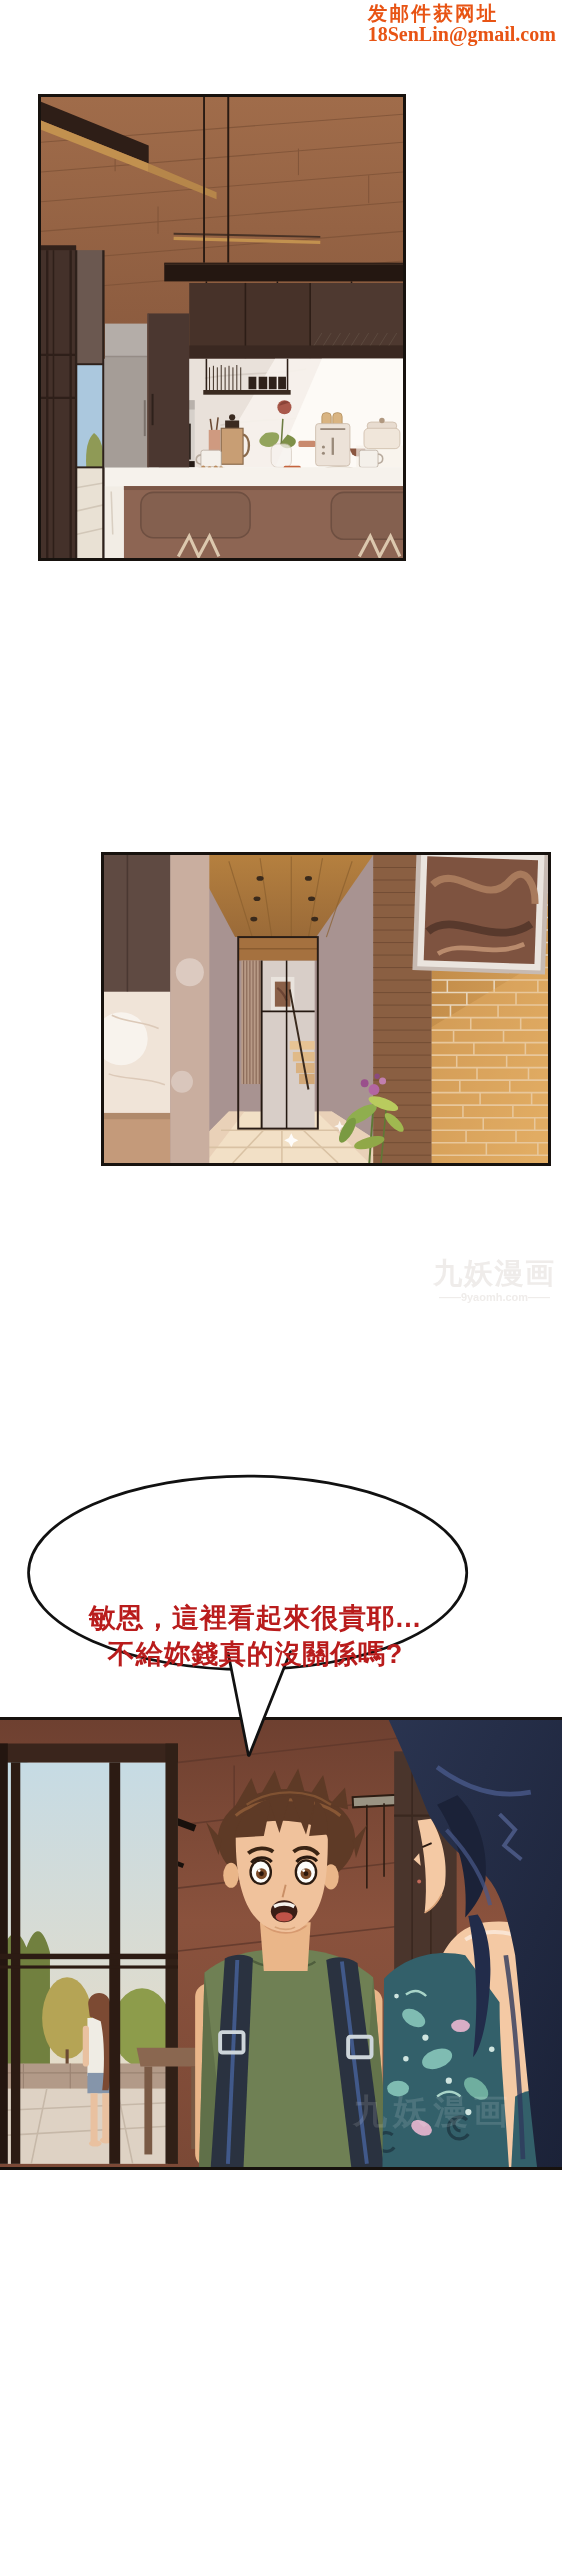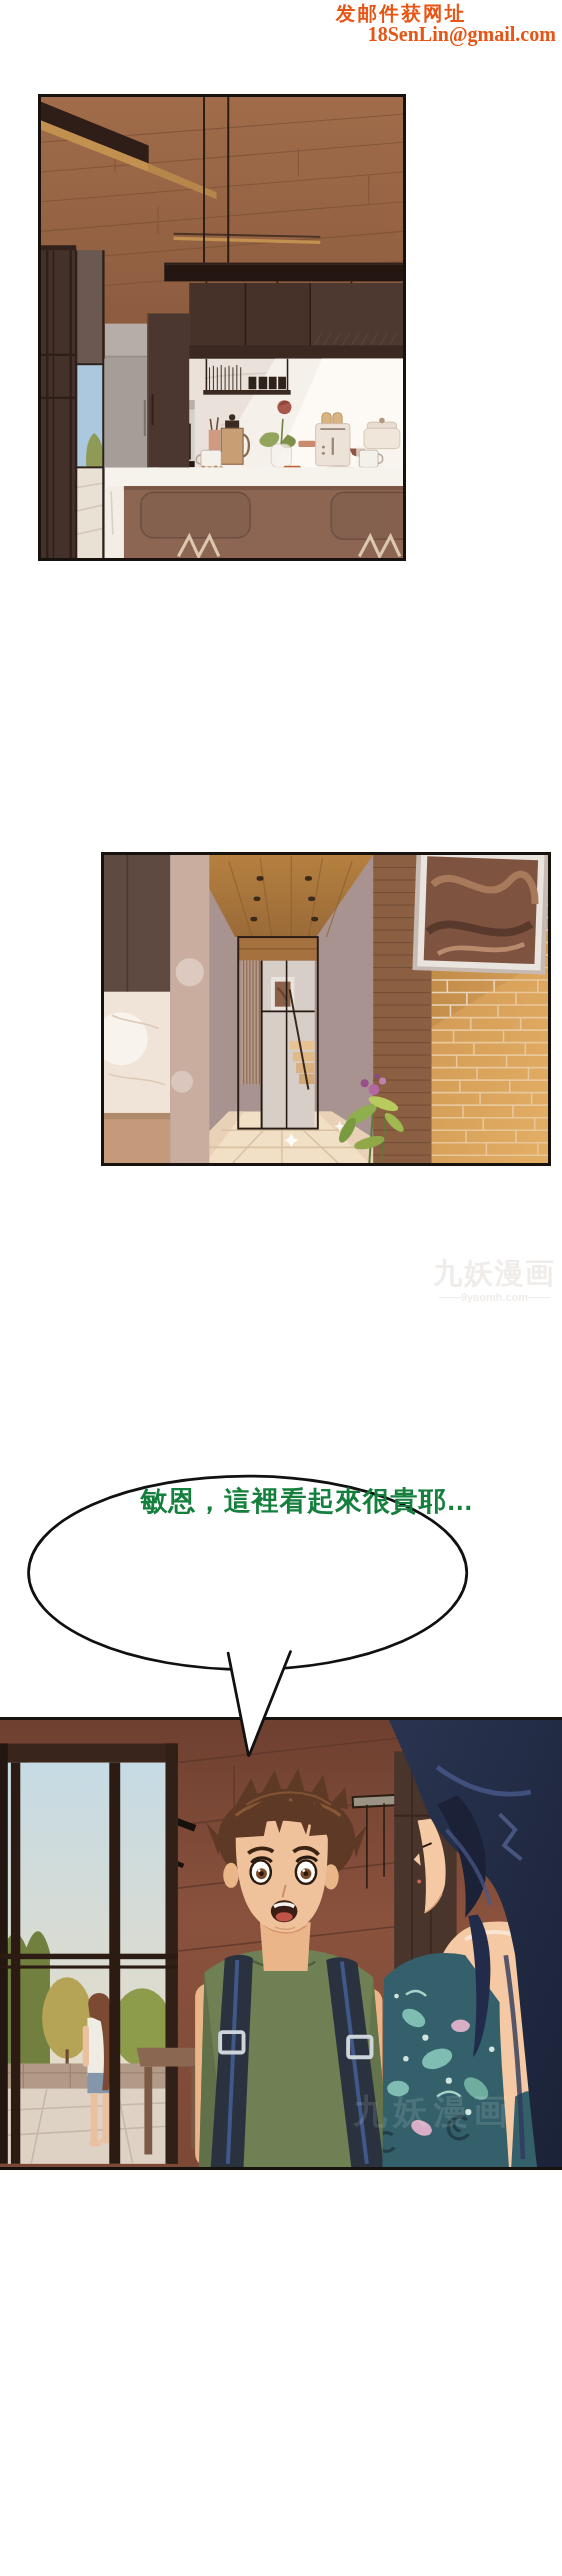--- a/index.html
+++ b/index.html
@@ -7,28 +7,28 @@
        font-family:"Liberation Sans",sans-serif;}
   .panel{position:absolute;border:3.1px solid #17120e;box-sizing:border-box;background:#fff;overflow:hidden;}
   #panel-kitchen{left:38px;top:94px;width:368px;height:467px;}
   #panel-hallway{left:101px;top:852px;width:450px;height:314px;}
   #panel-scene{left:0;top:1717px;width:562px;height:453px;border-left:none;border-right:none;
                border-top-width:3.9px;border-bottom-width:3.9px;}
   .panel svg{display:block;width:100%;height:100%;}
   .email-watermark{position:absolute;top:3.9px;right:6.2px;text-align:left;color:#e85414;
        font-family:"Liberation Serif",serif;font-weight:bold;line-height:1.02;}
   .email-line1{font-size:19.5px;letter-spacing:2.3px;}
-  .email-line2{font-size:20px;letter-spacing:0;margin-left:32px;}
+  .email-line2{font-size:20px;letter-spacing:0;}
   .site-watermark{position:absolute;left:426px;top:1258px;width:137px;text-align:center;
        color:#efecea;font-weight:bold;}
   .site-title{font-size:29px;letter-spacing:1.6px;line-height:1.05;}
   .site-sub{font-size:11px;margin-top:2.3px;}
   #bubble-svg{position:absolute;left:23.4px;top:1466px;width:468px;height:308px;z-index:5;}
-  .bubble-text{position:absolute;left:37px;top:1483px;width:437px;text-align:right;
-       font-size:27px;font-weight:bold;color:#15803d;line-height:36px;z-index:6;
+  .bubble-text{position:absolute;left:37px;top:1600px;width:437px;text-align:center;
+       font-size:27px;font-weight:bold;color:#b91c1c;line-height:36px;z-index:6;
        font-family:"Liberation Sans",sans-serif;letter-spacing:0.8px;}
   .scene-watermark{position:absolute;left:353px;top:2089px;z-index:4;color:#ffffff;opacity:.12;
        font-size:34px;font-weight:bold;letter-spacing:6.2px;}
 </style>
 </head>
 <body>
 
 <div class="email-watermark">
   <div class="email-line1">发邮件获网址</div>
   <div class="email-line2">18SenLin@gmail.com</div>
@@ -436,20 +436,21 @@
 </div>
 
 <svg id="bubble-svg" viewBox="0 0 600 395">
   <ellipse cx="288" cy="137" rx="281" ry="124" stroke="#111111" stroke-width="3.5" fill="#ffffff"></ellipse>
   <polygon points="262,235 345,233 290,372" fill="#ffffff"></polygon>
   <path d="M263 240 L289 371" stroke="#111111" stroke-width="3.5" stroke-linecap="round" fill="none"></path>
   <path d="M343 238 L290 371" stroke="#111111" stroke-width="3.5" stroke-linecap="round" fill="none"></path>
 </svg>
 <div class="bubble-text">
   <div>敏恩，這裡看起來很貴耶…</div>
+  <div>不給妳錢真的沒關係嗎?</div>
 </div>
 
 <section class="panel" id="panel-scene">
 <svg viewBox="0 0 720 570" preserveAspectRatio="none">
   <defs>
     <linearGradient id="skyg" x1="0" y1="0" x2="0" y2="1">
       <stop offset="0" stop-color="#c6dbe4"></stop>
           <stop offset="1" stop-color="#eedcc0"></stop>
     </linearGradient>
     <linearGradient id="woodw" x1="0" y1="0" x2="0" y2="1">

